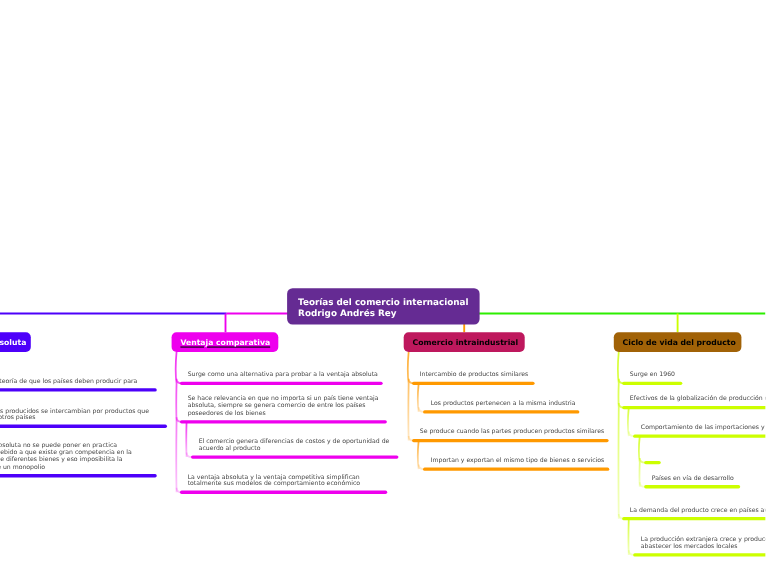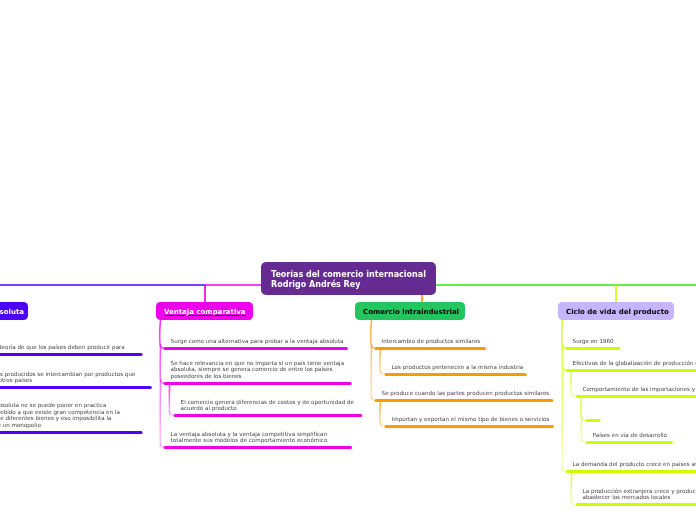--- a/index.html
+++ b/index.html
@@ -143,28 +143,28 @@
         <span class="lbl" style="color: rgb(255, 255, 255);">Ventaja comparativa</span>
       </div>
       <div class="txt" style="left: 170.6px; top: 338.3px;">Surge como una alternativa para probar a la ventaja absoluta</div>
       <div class="txt" style="left: 170.6px; top: 359.7px;">Se hace relevancia en que no importa si un país tiene ventaja
 absoluta, siempre se genera comercio de entre los países
 poseedores de los bienes</div>
       <div class="txt" style="left: 180.6px; top: 398.5px;">El comercio genera diferencias de costos y de oportunidad de
 acuerdo al producto</div>
       <div class="txt" style="left: 170.6px; top: 430.5px;">La ventaja absoluta y la ventaja competitiva simplifican
 totalmente sus modelos de comportamiento económico</div>
-      <div class="node bnode" style="left: 355px; top: 302px; width: 110px; height: 18px; background: #22c55e;">
+      <div class="node bnode" style="left: 367px; top: 302px; width: 110px; height: 18px; background: #be185d;">
         <span class="lbl" style="color: rgb(0, 0, 0);">Comercio intraindustrial</span>
       </div>
       <div class="txt" style="left: 381.6px; top: 338.3px;">Intercambio de productos similares</div>
       <div class="txt" style="left: 391.6px; top: 364.3px;">Los productos pertenecen a la misma industria</div>
       <div class="txt" style="left: 381.6px; top: 390.3px;">Se produce cuando las partes producen productos similares</div>
       <div class="txt" style="left: 391.6px; top: 416.3px;">Importan y exportan el mismo tipo de bienes o servicios</div>
-      <div class="node bnode" style="left: 558px; top: 302px; width: 116px; height: 18px; background: #c4b5fd;">
+      <div class="node bnode" style="left: 558px; top: 302px; width: 116px; height: 18px; background: #a16207;">
         <span class="lbl" style="color: rgb(0, 0, 0);">Ciclo de vida del producto</span>
       </div>
       <div class="txt" style="left: 572.6px; top: 338.3px;">Surge en 1960</div>
       <div class="txt" style="left: 572.6px; top: 360.3px;">Efectivos de la globalización de producción de</div>
       <div class="txt" style="left: 582.6px; top: 386.3px;">Comportamiento de las importaciones y e</div>
       <div class="txt" style="left: 592.6px; top: 432.3px;">Países en vía de desarrollo</div>
       <div class="txt" style="left: 572.6px; top: 461.3px;">La demanda del producto crece en países av</div>
       <div class="txt" style="left: 582.6px; top: 487.5px;">La producción extranjera crece y produce para
 abastecer los mercados locales</div>
     </div>

